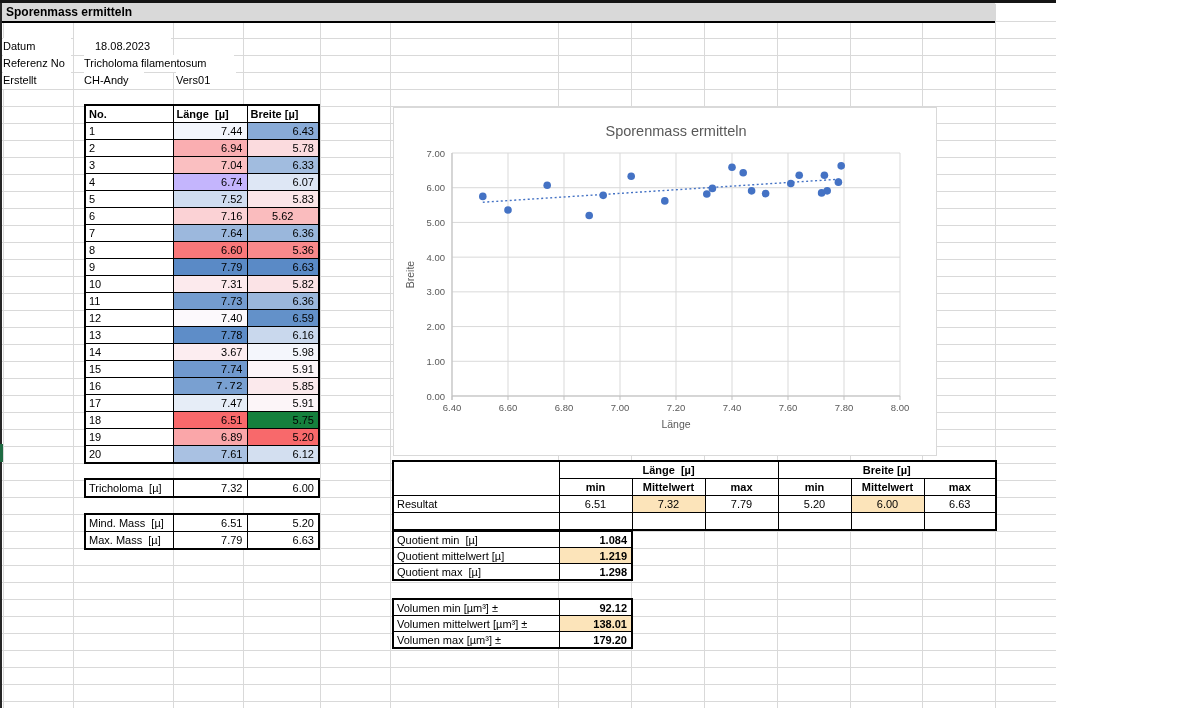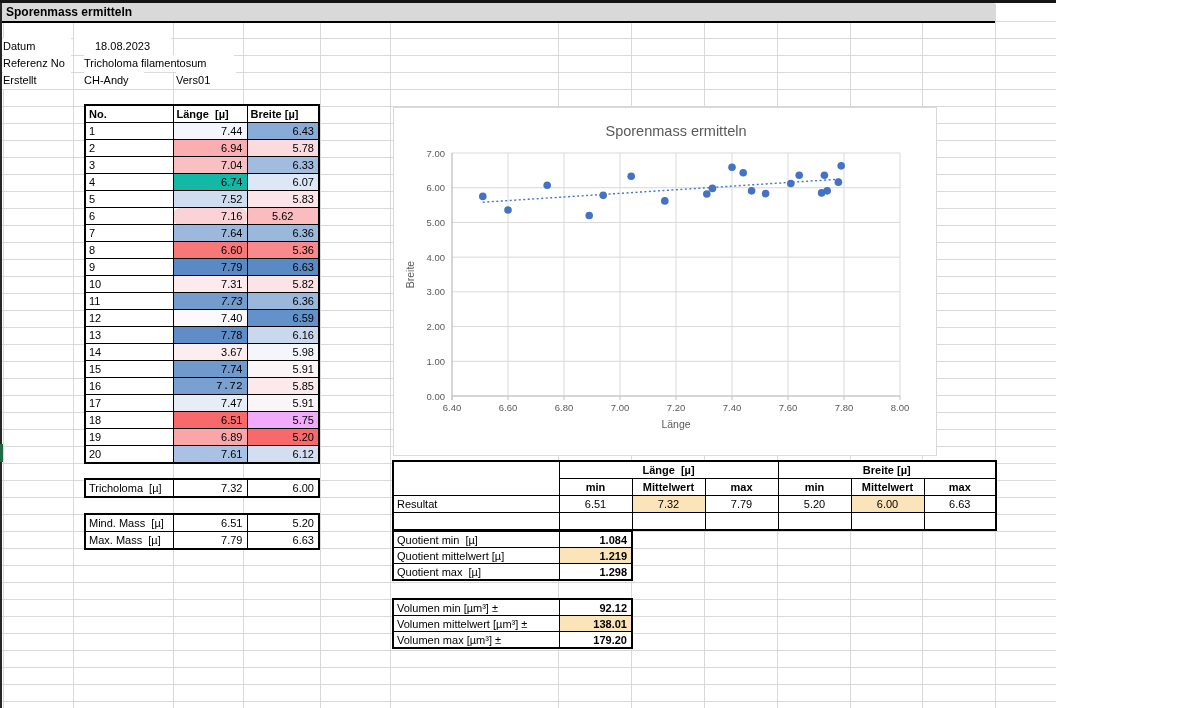--- a/index.html
+++ b/index.html
@@ -100,31 +100,31 @@
             <td class="num" style="background: rgb(250, 174, 177);">6.94</td>
             <td class="num" style="background: rgb(251, 219, 222);">5.78</td>
           </tr>
           <tr>
             <td>3</td>
             <td class="num" style="background: rgb(250, 191, 193);">7.04</td>
             <td class="num" style="background: rgb(161, 188, 223);">6.33</td>
           </tr>
           <tr>
             <td>4</td>
-            <td class="num" style="background: #14b8a6;">6.74</td>
+            <td class="num" style="background: #c4b5fd;">6.74</td>
             <td class="num" style="background: rgb(222, 231, 245); margin-left: 40px;">6.07</td>
           </tr>
           <tr>
             <td>5</td>
             <td class="num" style="background: rgb(208, 221, 240);">7.52</td>
             <td class="num" style="background: rgb(251, 229, 232);">5.83</td>
           </tr>
           <tr>
             <td>6</td>
-            <td class="num" style="background: rgb(251, 210, 213); border-radius: 7px;">7.16</td>
+            <td class="num" style="background: rgb(251, 210, 213);">7.16</td>
             <td class="num" style="background: rgb(250, 188, 190); text-align: center;">5.62</td>
           </tr>
           <tr>
             <td>7</td>
             <td class="num" style="background: rgb(156, 184, 221);">7.64</td>
             <td class="num" style="background: rgb(154, 183, 220);">6.36</td>
           </tr>
           <tr>
             <td>8</td>
             <td class="num" style="background: rgb(248, 120, 122);">6.60</td>
@@ -135,21 +135,21 @@
             <td class="num" style="background: rgb(90, 138, 198);">7.79</td>
             <td class="num" style="background: rgb(90, 138, 198);">6.63</td>
           </tr>
           <tr>
             <td>10</td>
             <td class="num" style="background: rgb(252, 234, 237);">7.31</td>
             <td class="num" style="background: rgb(251, 227, 230);">5.82</td>
           </tr>
           <tr>
             <td>11</td>
-            <td class="num" style="background: rgb(116, 156, 207); font-style: italic;">7.73</td>
+            <td class="num" style="background: rgb(116, 156, 207);">7.73</td>
             <td class="num" style="background: rgb(154, 183, 220);">6.36</td>
           </tr>
           <tr>
             <td>12</td>
             <td class="num" style="background: rgb(252, 249, 252);">7.40</td>
             <td class="num" style="background: rgb(99, 145, 201);">6.59</td>
           </tr>
           <tr>
             <td>13</td>
             <td class="num" style="background: rgb(94, 141, 200);">7.78</td>
@@ -171,21 +171,21 @@
             <td class="num" style="background: rgb(251, 233, 236);">5.85</td>
           </tr>
           <tr>
             <td>17</td>
             <td class="num" style="background: rgb(230, 237, 247);">7.47</td>
             <td class="num" style="background: rgb(252, 245, 248);">5.91</td>
           </tr>
           <tr>
             <td>18</td>
             <td class="num" style="background: rgb(248, 105, 107);">6.51</td>
-            <td class="num" style="background: #f0abfc;">5.75</td>
+            <td class="num" style="background: #15803d;">5.75</td>
           </tr>
           <tr>
             <td>19</td>
             <td class="num" style="background: rgb(250, 166, 169);">6.89</td>
             <td class="num" style="background: rgb(248, 105, 107);">5.20</td>
           </tr>
           <tr>
             <td>20</td>
             <td class="num" style="background: rgb(169, 193, 226);">7.61</td>
             <td class="num" style="background: rgb(211, 223, 240);">6.12</td>

